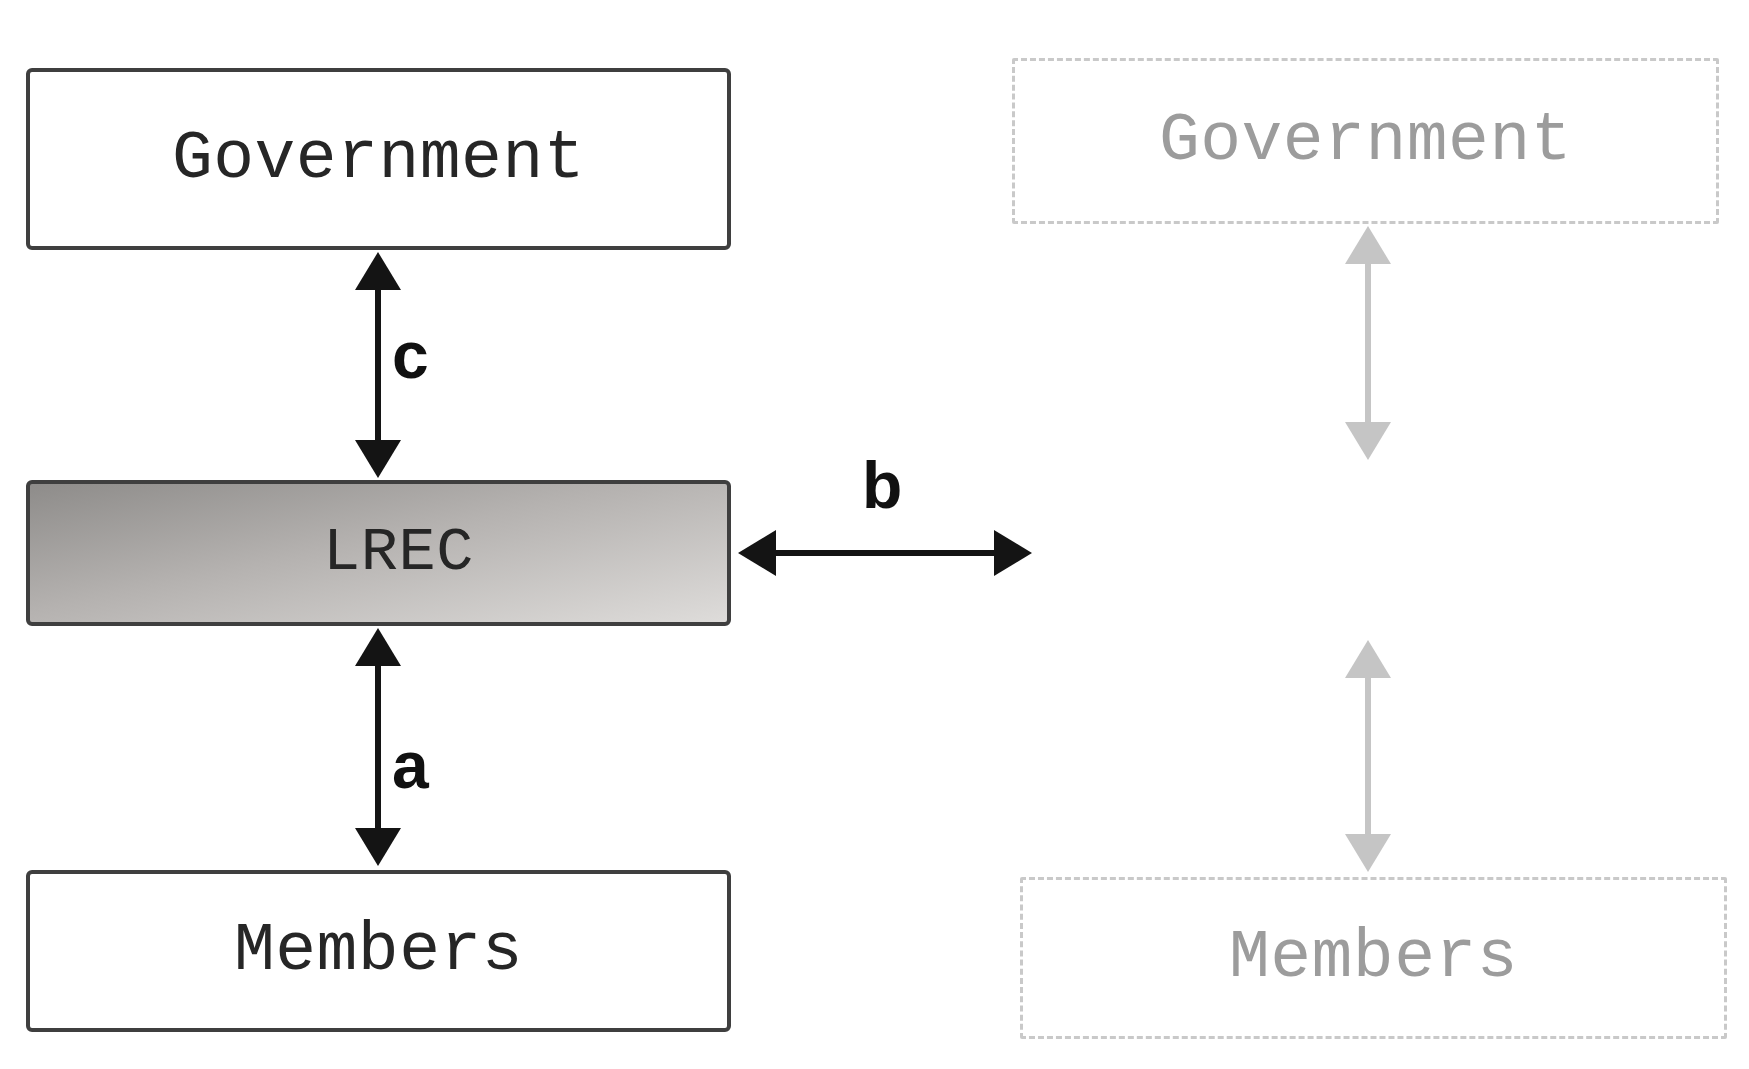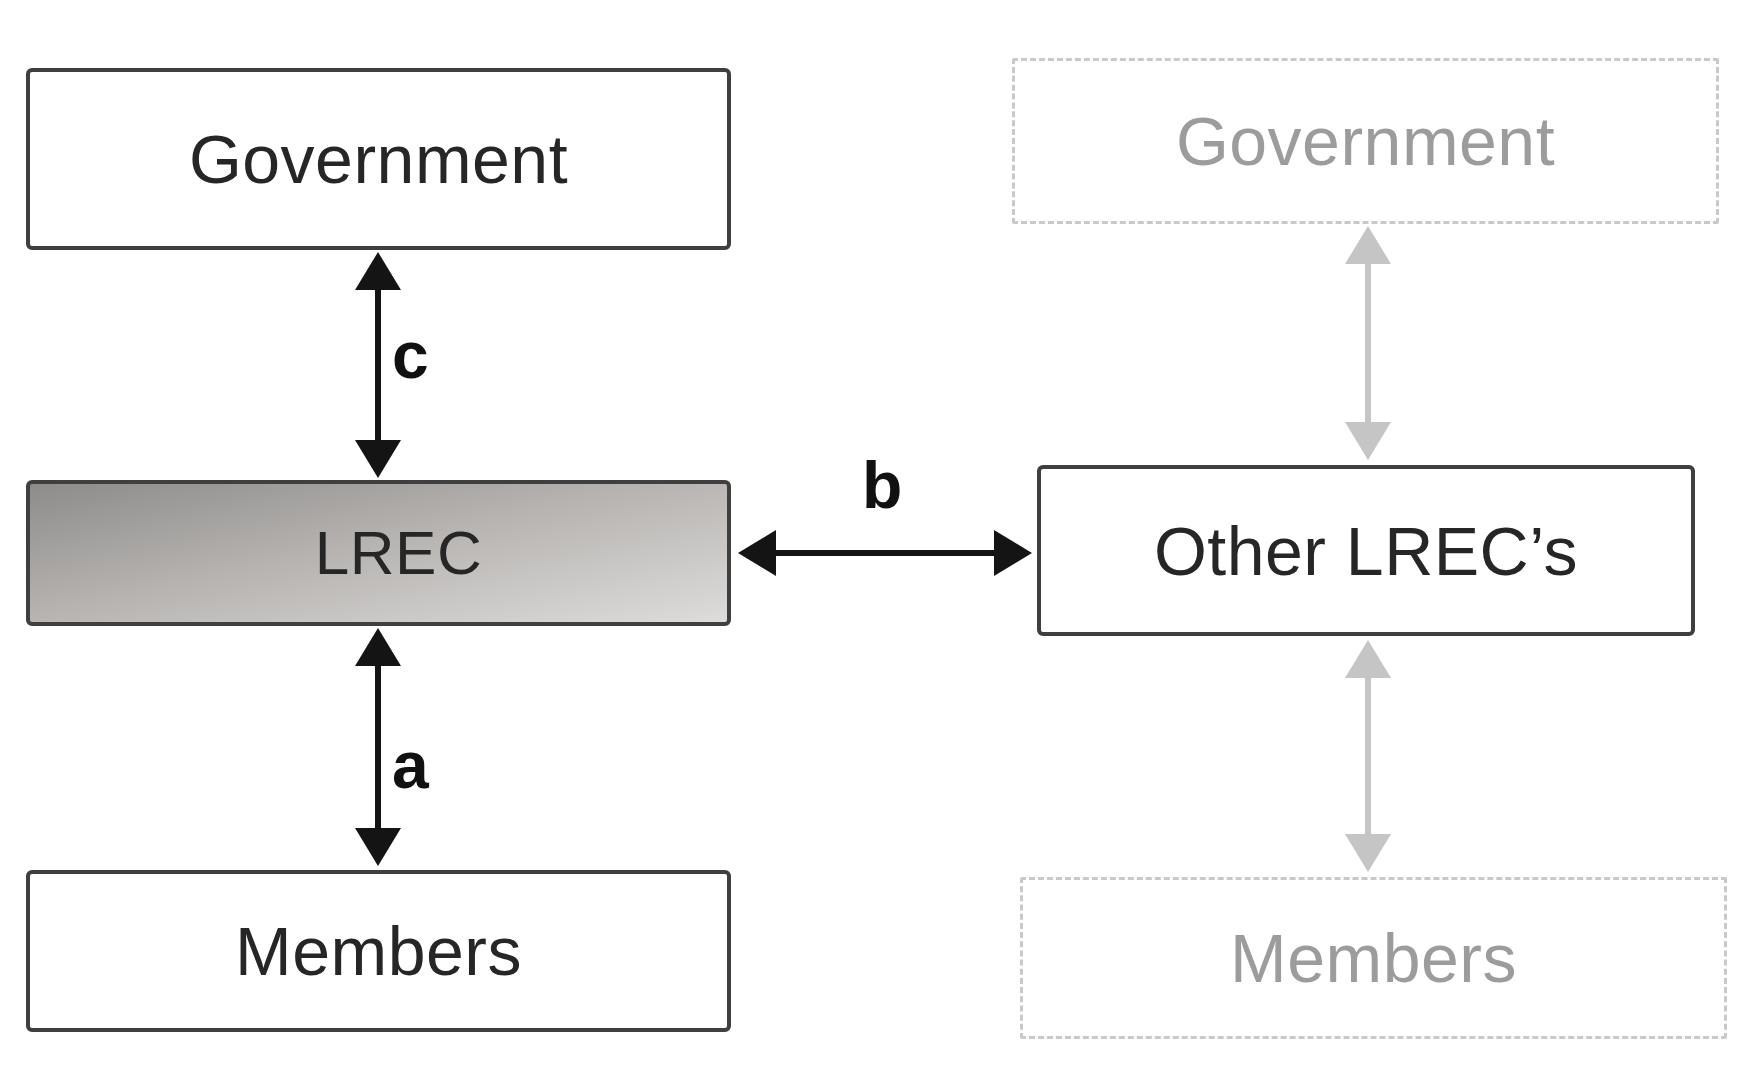--- a/index.html
+++ b/index.html
@@ -26,20 +26,21 @@
     position:absolute;
     display:flex;align-items:center;justify-content:center;
     background:#ffffff;
     text-align:center;
   }
   .box .lbl{
     font-size:68px;
     color:var(--box-text);
     letter-spacing:0.5px;
     line-height:1;
+    font-family:Liberation Mono, monospace;
   }
   .solid{
     border:4px solid var(--solid-border);
     border-radius:6px;
   }
   .dashed{
     border:3px dashed var(--dashed-border);
     border-radius:2px;
   }
   .dashed .lbl{color:var(--faded-text);}
@@ -130,23 +131,20 @@
   </div>
 
   <div class="box solid" id="box-members-left">
     <span class="lbl">Members</span>
   </div>
 
   <div class="box dashed" id="box-gov-right">
     <span class="lbl">Government</span>
   </div>
 
-  <div class="box solid" id="box-other-lrecs">
-    <span class="lbl">Other LREC’s</span>
-  </div>
 
   <div class="box dashed" id="box-members-right">
     <span class="lbl">Members</span>
   </div>
 
   <div class="varrow arrow-black" id="arrow-c">
     <div class="head-up"></div>
     <div class="shaft"></div>
     <div class="head-down"></div>
   </div>

